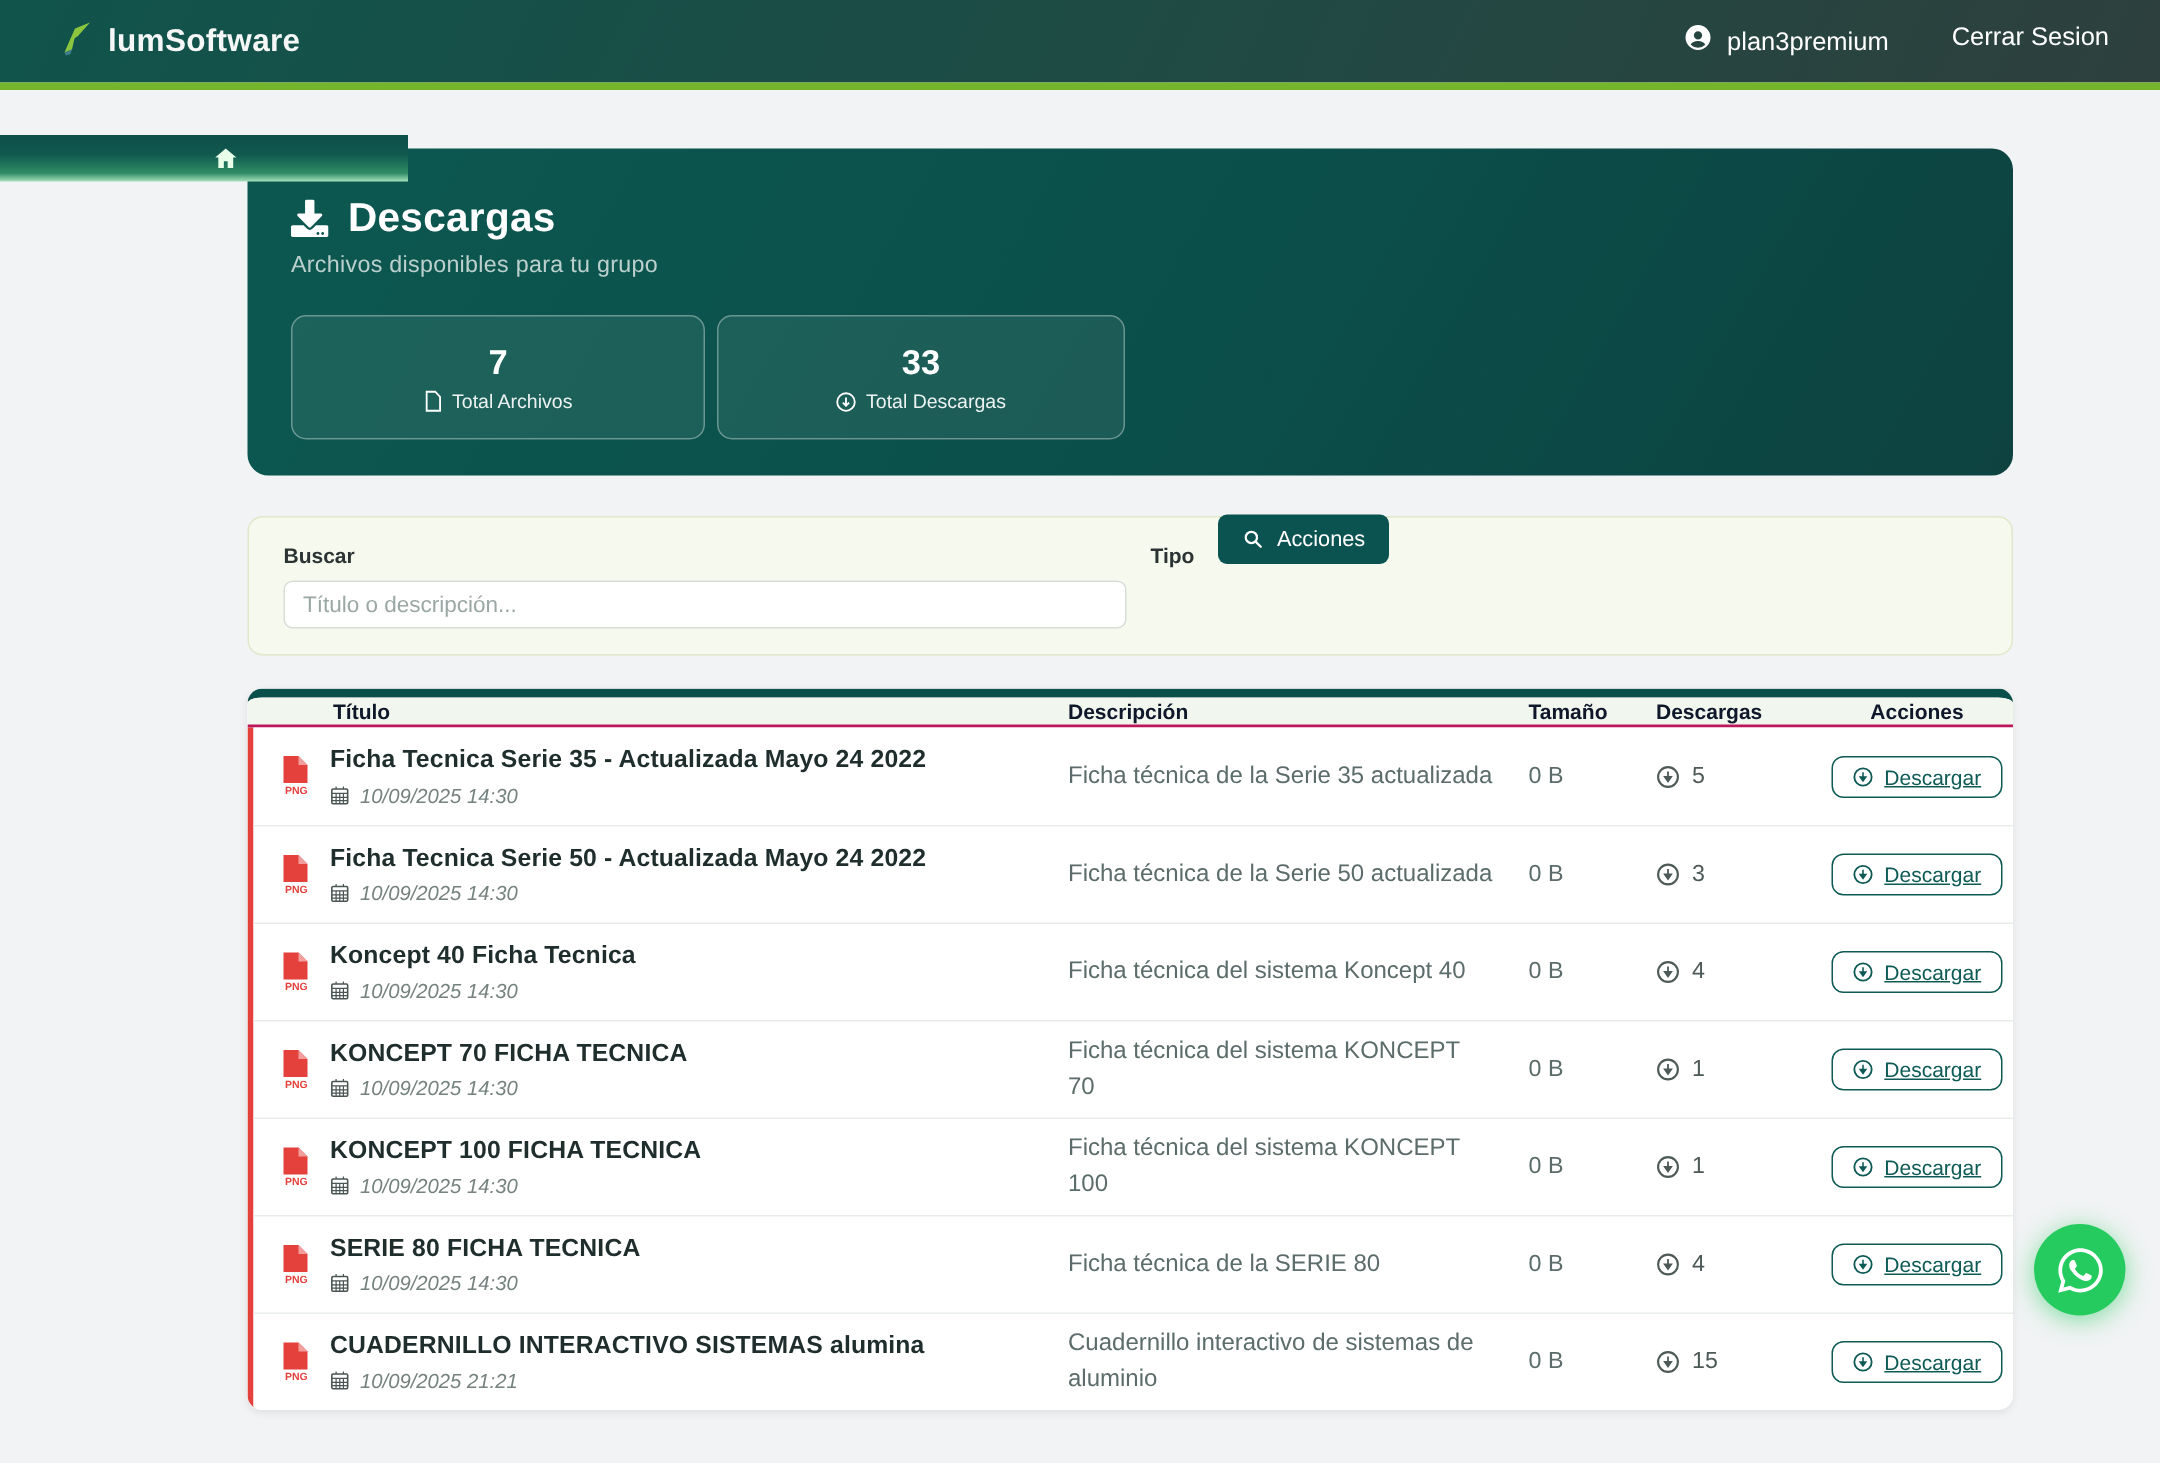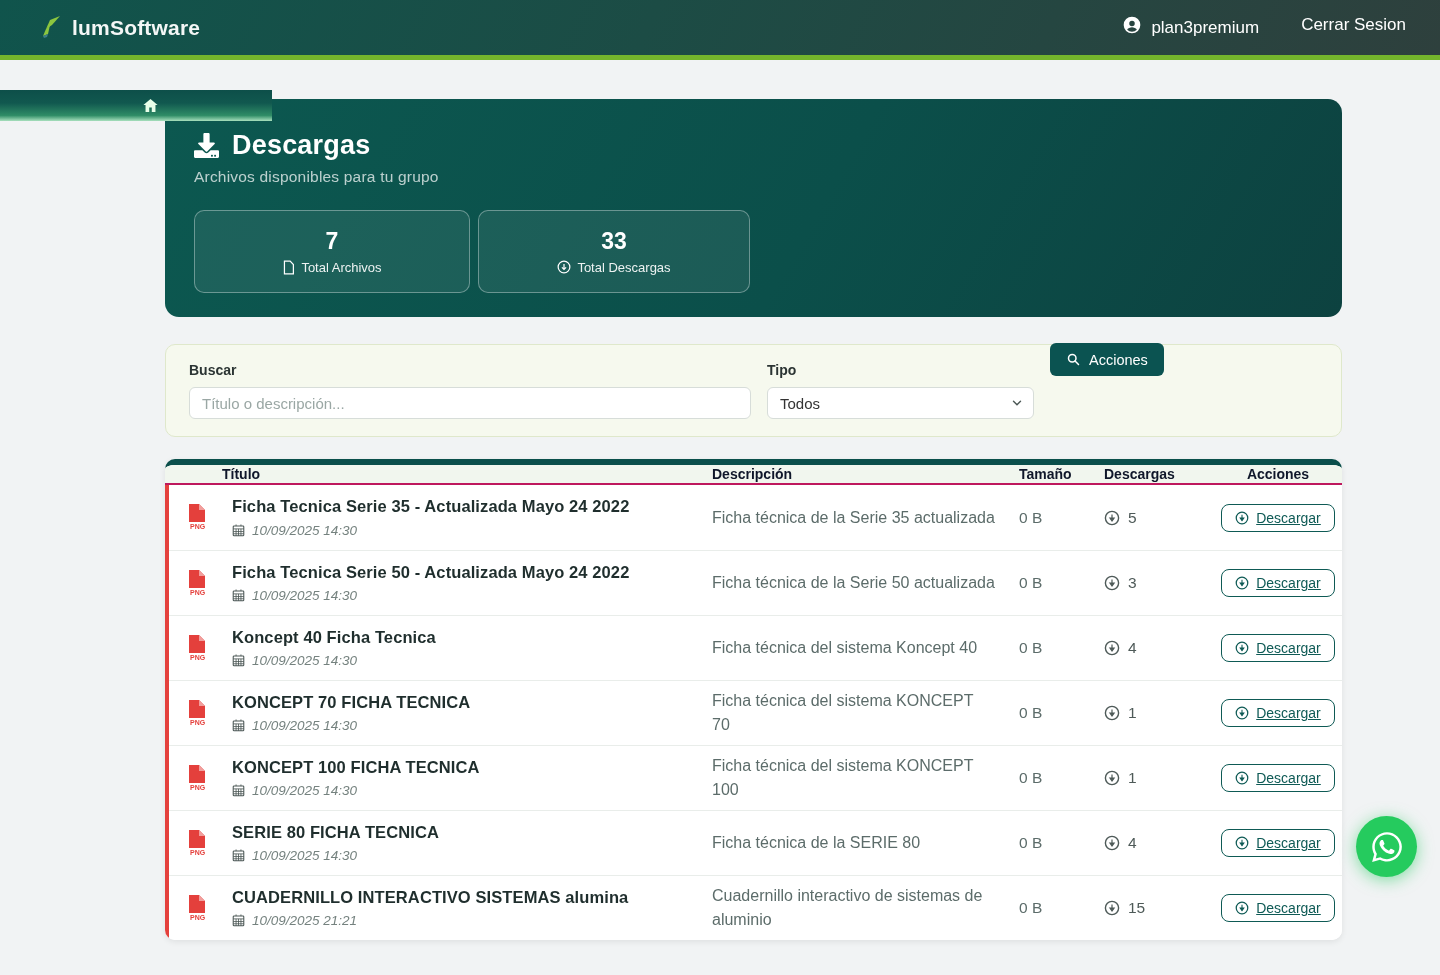--- a/index.html
+++ b/index.html
@@ -48,21 +48,21 @@
   .stats{ display:flex; gap:8px; margin-top:24px; }
   .stat-card{
     width:276px; height:83px; border-radius:10px;
     background:rgba(255,255,255,.07);
     border:1px solid rgba(255,255,255,.35);
     display:flex; flex-direction:column; align-items:center; justify-content:center; gap:5px;
     cursor:default;
   }
   .stat-card:nth-child(2){ width:272px; }
   .stat-value{ font-size:23px; font-weight:700; }
-  .stat-label{ font-size:13px; color:rgba(255,255,255,.92); display:flex; align-items:flex-start; gap:6px; }
+  .stat-label{ font-size:13px; color:rgba(255,255,255,.92); display:flex; align-items:flex-end; gap:6px; }
 
   
   .filterbar{
     margin-top:27px; height:93px; border-radius:10px;
     background:#f6f9ee; border:1px solid #dfe8cb;
     padding:17px 23px 0 23px;
     display:flex; gap:16px;
   }
   .fgroup{ display:flex; flex-direction:column; }
   .flabel{ font-size:14px; font-weight:700; color:#2b3433; margin-bottom:9px; }
@@ -104,21 +104,21 @@
   .thead .c1{ padding-left:57px; }
   .thead .c5{ text-align:center; }
   .tbody{ border-left:4px solid #e4403c; }
   .trow{
     display:grid; grid-template-columns:543px 307px 85px 110px 1fr;
     height:65px; align-items:center;
     border-top:1px solid #e9edea;
     background:#fff;
   }
   .trow:first-child{ border-top:none; }
-  .cell-title{ display:flex; align-items:center; padding-left:17px; gap:24px; }
+  .cell-title{ display:flex; align-items:center; padding-left:17px; gap:12px; }
   .row-title{ font-size:16.5px; font-weight:700; color:#1f2e2d; letter-spacing:.1px; line-height:1.2; }
   .row-date{ margin-top:6px; font-size:13.5px; color:#75827f; display:flex; align-items:center; gap:7px;font-style:italic; }
   .cell-desc{ font-size:16px; color:#5c6c6a; line-height:1.5; padding-right:24px; }
   .cell-size{ font-size:15.5px; color:#5c6c6a; }
   .cell-dl{ display:flex; align-items:center; gap:8px; font-size:15.5px; color:#4e5a58; }
   .cell-actions{ display:flex; justify-content:center; }
   .dl-btn{
     display:flex; align-items:center; gap:7px;
     padding:5px 13px; background:#fff;
     border:1.6px solid #0e5a55; border-radius:8px;
@@ -206,28 +206,20 @@
     </div>
   </section>
 
   <section class="filterbar">
     <div class="fgroup">
       <label class="flabel">Buscar</label>
       <input class="finput" type="text" placeholder="Título o descripción..." style="">
     </div>
     <div class="fgroup">
       <label class="flabel">Tipo</label>
-      <div class="fselect-wrap">
-        <select class="fselect">
-          <option>Todos</option>
-        </select>
-        <svg width="14" height="14" viewBox="0 0 24 24">
-          <path d="M6 9l6 6 6-6" fill="none" stroke="#4a5654" stroke-width="2.4" stroke-linecap="round"></path>
-        </svg>
-      </div>
     </div>
     <button class="fbtn">
       <svg width="15" height="15" viewBox="0 0 24 24">
         <circle cx="10" cy="10" r="6" fill="none" stroke="#ffffff" stroke-width="2.4"></circle>
         <path d="M14.5 14.5L20 20" stroke="#ffffff" stroke-width="2.4" stroke-linecap="round"></path>
       </svg>
       <span>Acciones</span>
     </button>
   </section>
 

